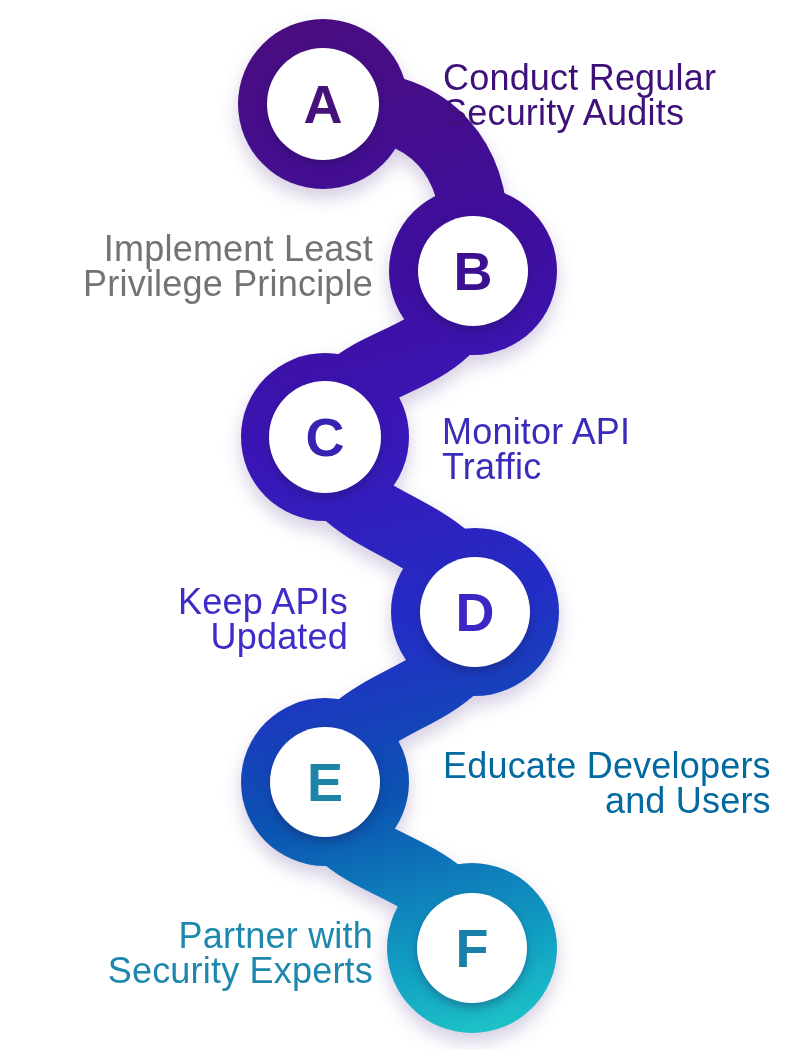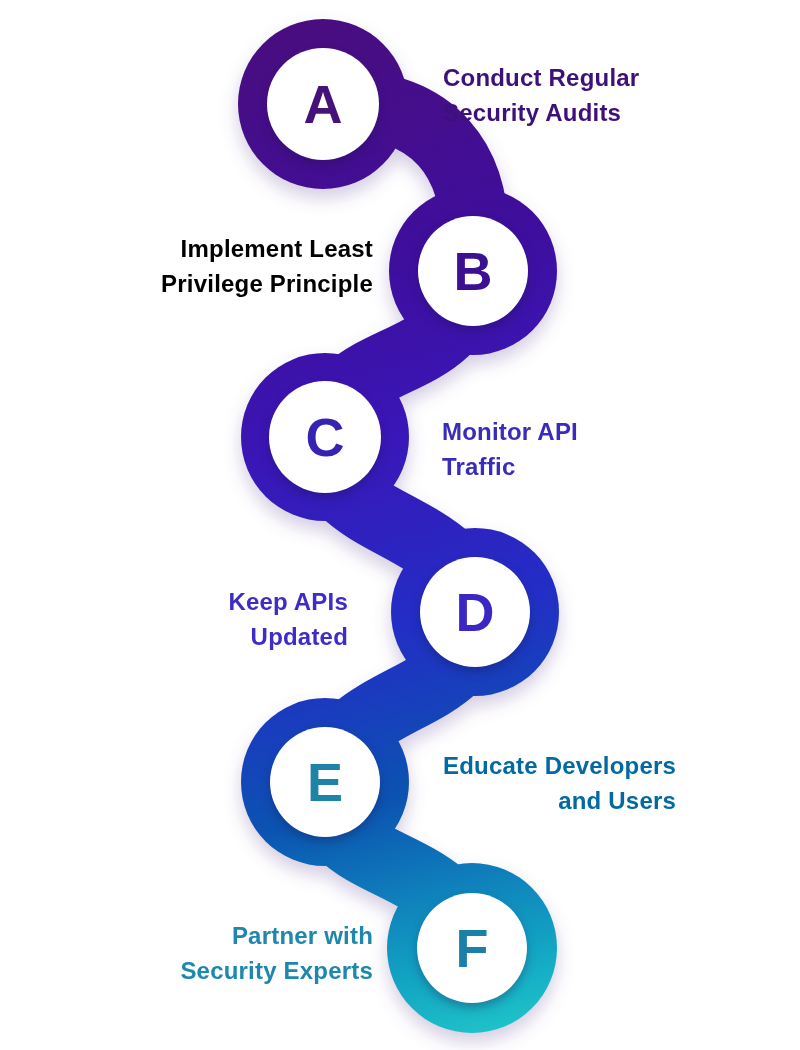--- a/index.html
+++ b/index.html
@@ -34,22 +34,22 @@
     display: flex;
     align-items: center;
     justify-content: center;
     font-size: 54px;
     font-weight: 700;
     line-height: 1;
     user-select: none;
   }
   .node-label {
     position: absolute;
-    font-size: 24px;
-    font-weight: 700;
+    font-size: 36px;
+    font-weight: 400;
     line-height: 35px;
     letter-spacing: 0.2px;
     white-space: pre-line;
   }
   .node-label.right-side { text-align: left; }
   .node-label.left-side  { text-align: right; }
 
   
   .letter-a { left: 323px; top: 104px; }
   .letter-b { left: 473px; top: 271px; }
@@ -112,21 +112,21 @@
 
   <div class="node-letter letter-a" style="color: rgb(69, 18, 123);">A</div>
   <div class="node-letter letter-b" style="color: rgb(59, 16, 145);">B</div>
   <div class="node-letter letter-c" style="color: rgb(54, 35, 177);">C</div>
   <div class="node-letter letter-d" style="color: rgb(59, 40, 196);">D</div>
   <div class="node-letter letter-e" style="color: rgb(29, 132, 168);">E</div>
   <div class="node-letter letter-f" style="color: rgb(26, 128, 168);">F</div>
 
   <div class="node-label right-side label-a" style="color: rgb(62, 17, 121);">Conduct Regular
 Security Audits</div>
-  <div class="node-label left-side label-b" style="color: #000000;">Implement Least
+  <div class="node-label left-side label-b" style="color: #737373;">Implement Least
 Privilege Principle</div>
   <div class="node-label left-side label-d" style="color: rgb(62, 44, 201);">Keep APIs
 Updated</div>
   <div class="node-label right-side label-c" style="color: rgb(58, 44, 186);">Monitor API
 Traffic</div>
   <div class="node-label right-side label-e" style="color: #0369a1; text-align: right;">Educate Developers
 and Users</div>
   <div class="node-label left-side label-f" style="color: rgb(30, 135, 173); margin-left: 12px;">Partner with
 Security Experts</div>
 

